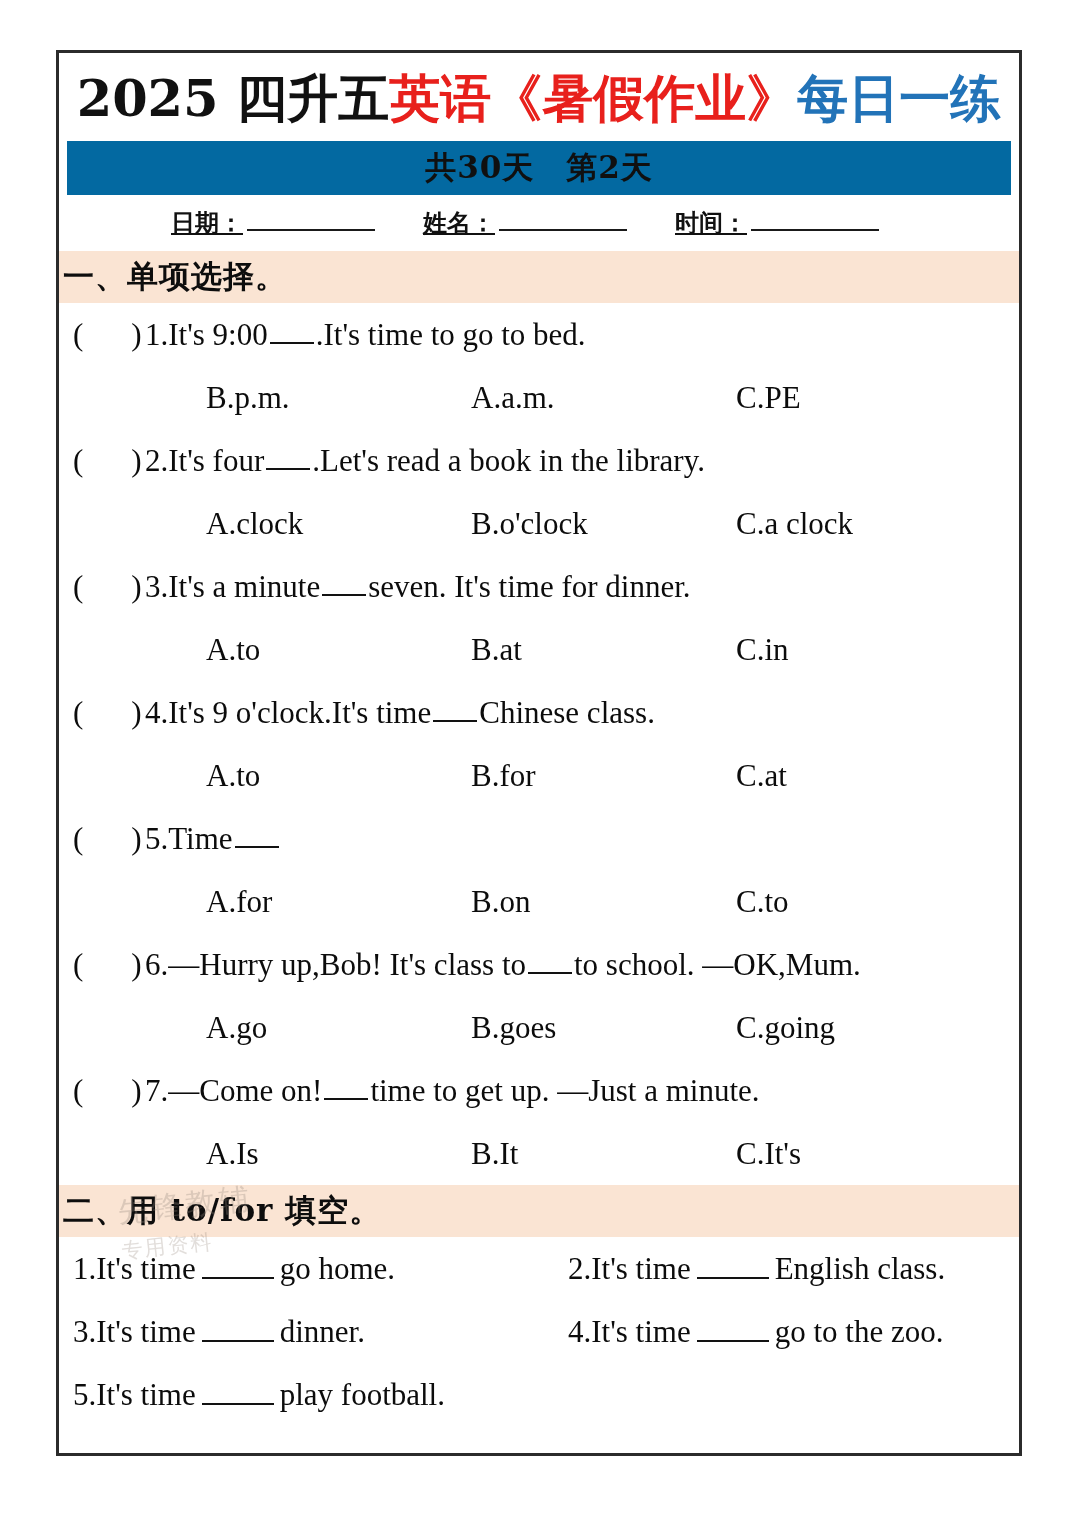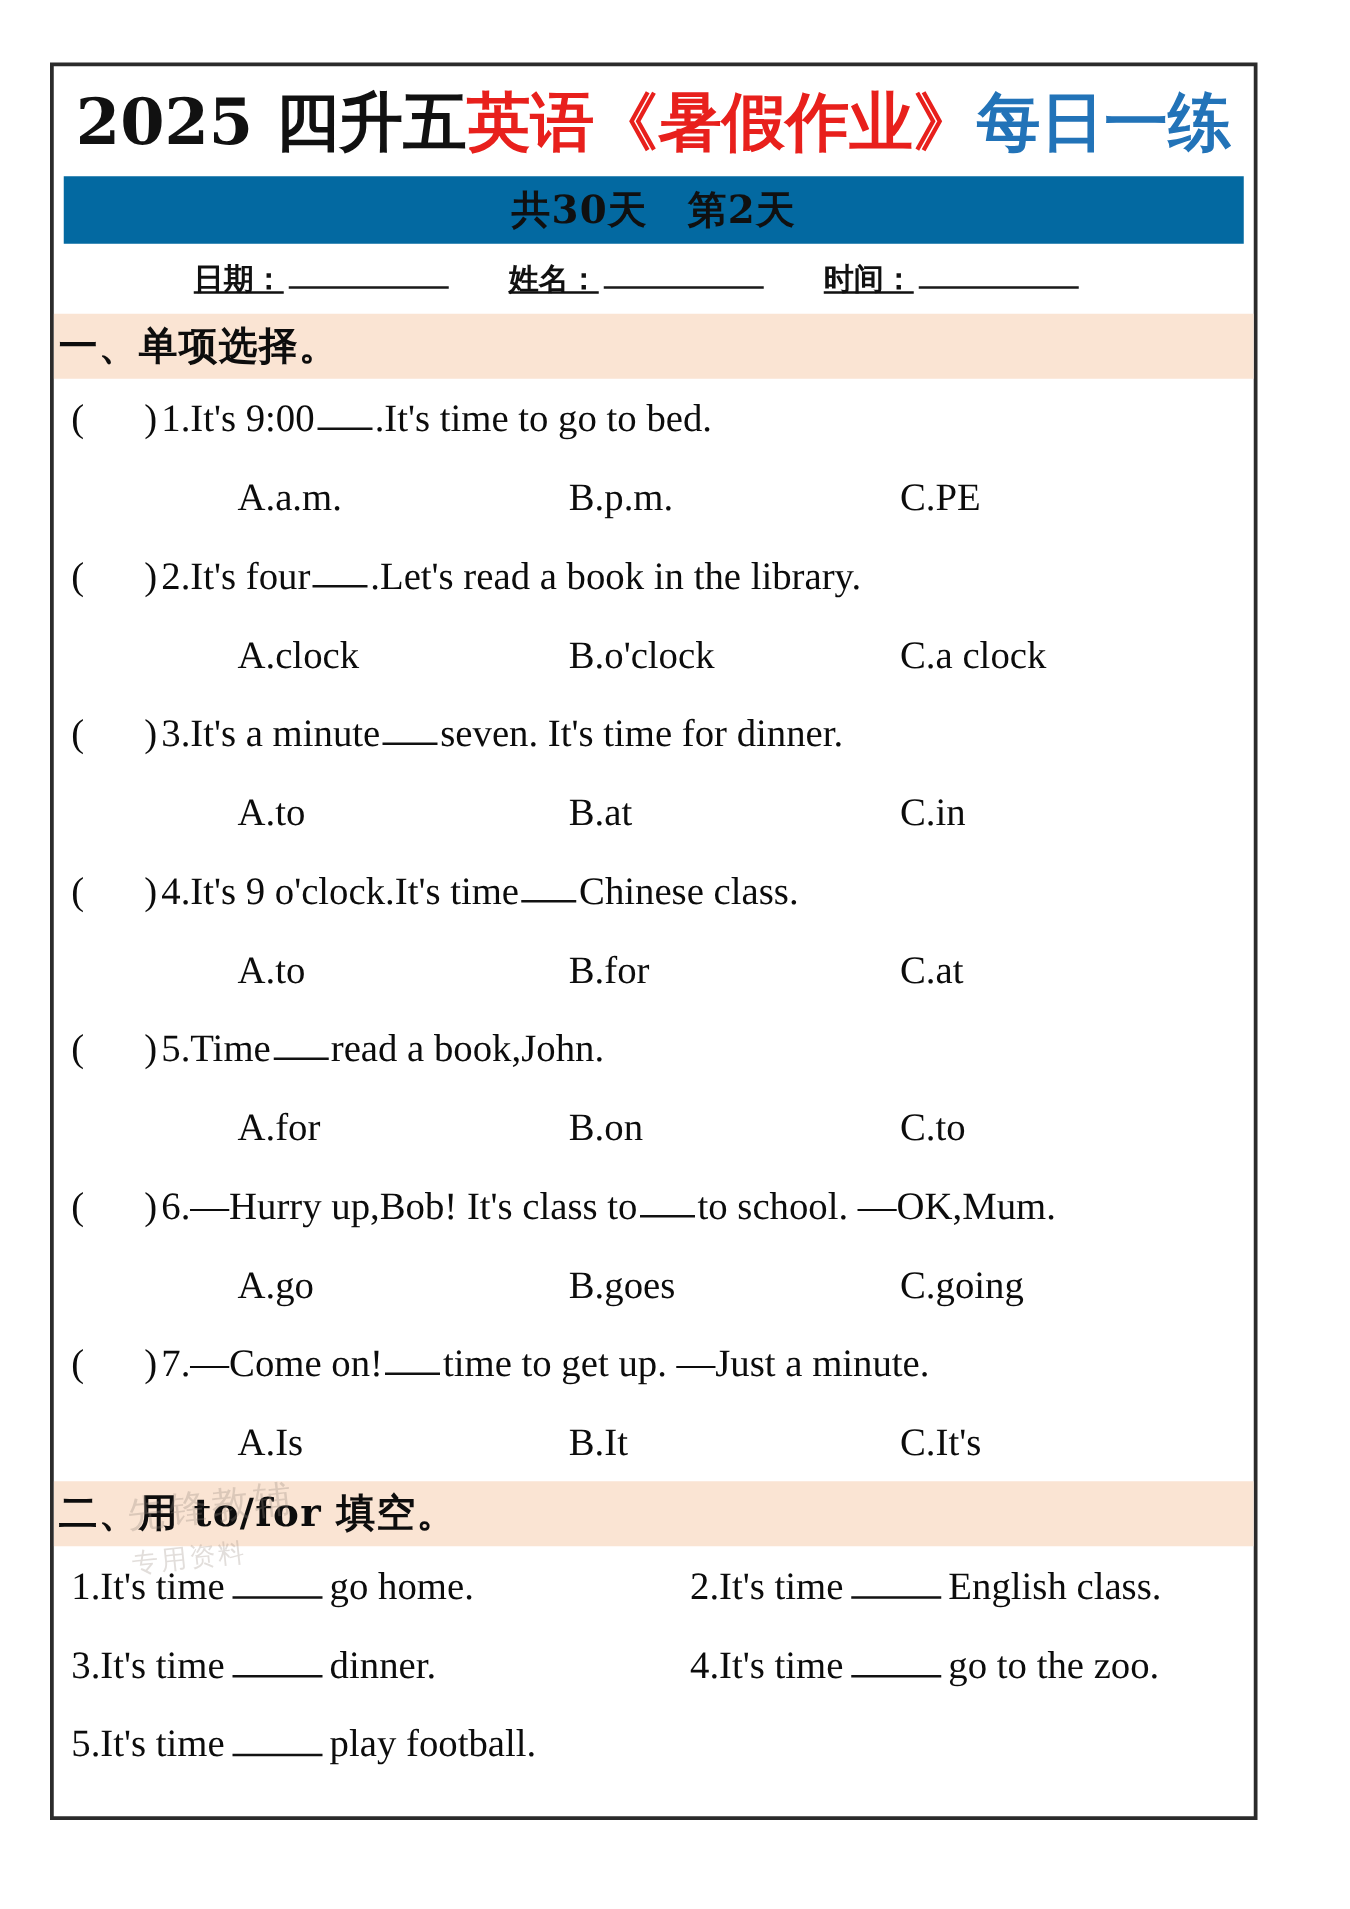--- a/index.html
+++ b/index.html
@@ -11,21 +11,21 @@
     width: 1080px;
     height: 1527px;
     position: relative;
     font-family: "Liberation Serif", "DejaVu Serif", serif;
     overflow: hidden;
   }
 
   
   #sheet {
     position: absolute;
-    left: 40px;
+    left: 56px;
     top: 50px;
     width: 966px;
     height: 1406px;
     border: 3px solid #2b2b2b;
     background: #ffffff;
     box-sizing: border-box;
     overflow: hidden;
   }
 
   
@@ -243,22 +243,22 @@
   <div class="q-area">
 
     <div class="q-line">
       <span class="q-paren"><span class="pl">(</span><span class="pr">)</span></span>
         <span class="q-text">1.</span>
         <span class="q-text">It's 9:00 </span>
         <span class="blank-sm"></span>
         <span class="q-text">.It's time to go to bed.</span>
     </div>
     <div class="opt-line">
-      <span class="opt a">A.a.m.</span>
-        <span class="opt b">B.p.m.</span>
+      <span class="opt b">B.p.m.</span>
+        <span class="opt a">A.a.m.</span>
         <span class="opt c">C.PE</span>
     </div>
 
     <div class="q-line">
       <span class="q-paren"><span class="pl">(</span><span class="pr">)</span></span>
         <span class="q-text">2.</span>
         <span class="q-text">It's four </span>
         <span class="blank-sm"></span>
         <span class="q-text">.Let's read a book in the library.</span>
     </div>
@@ -292,21 +292,20 @@
       <span class="opt a">A.to</span>
         <span class="opt b">B.for</span>
         <span class="opt c">C.at</span>
     </div>
 
     <div class="q-line">
       <span class="q-paren"><span class="pl">(</span><span class="pr">)</span></span>
         <span class="q-text">5.</span>
         <span class="q-text">Time </span>
         <span class="blank-sm"></span>
-        <span class="q-text"> read a book,John.</span>
     </div>
     <div class="opt-line">
       <span class="opt a">A.for</span>
         <span class="opt b">B.on</span>
         <span class="opt c">C.to</span>
     </div>
 
     <div class="q-line">
       <span class="q-paren"><span class="pl">(</span><span class="pr">)</span></span>
         <span class="q-text">6.</span>

